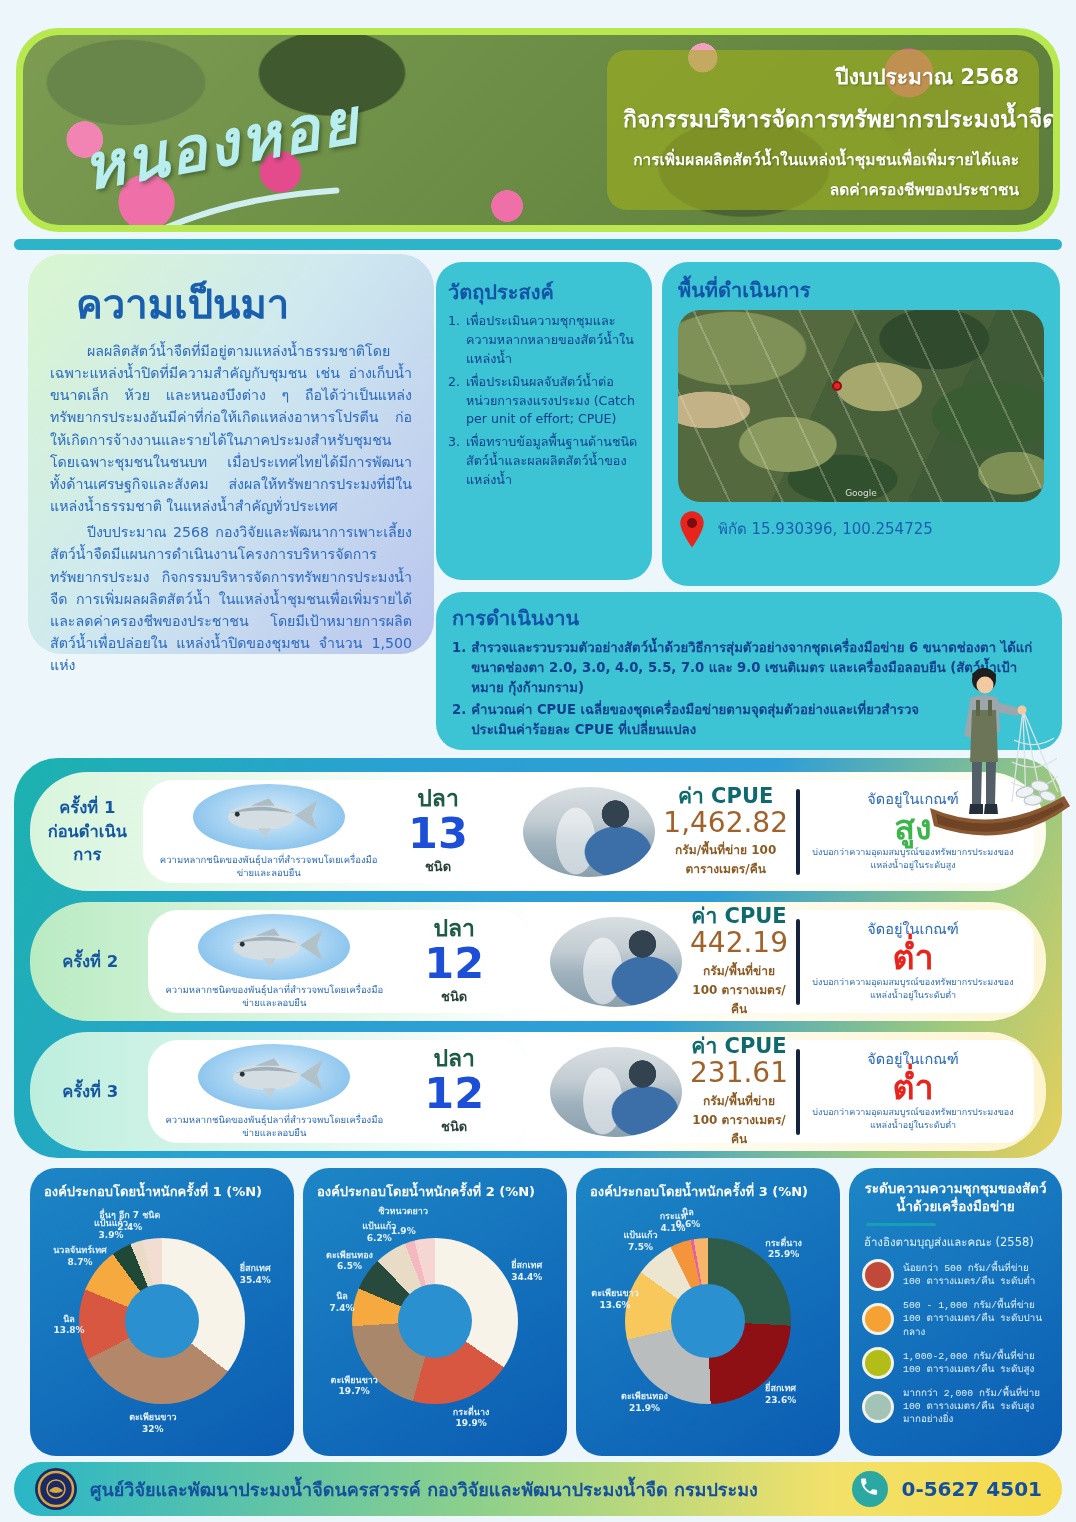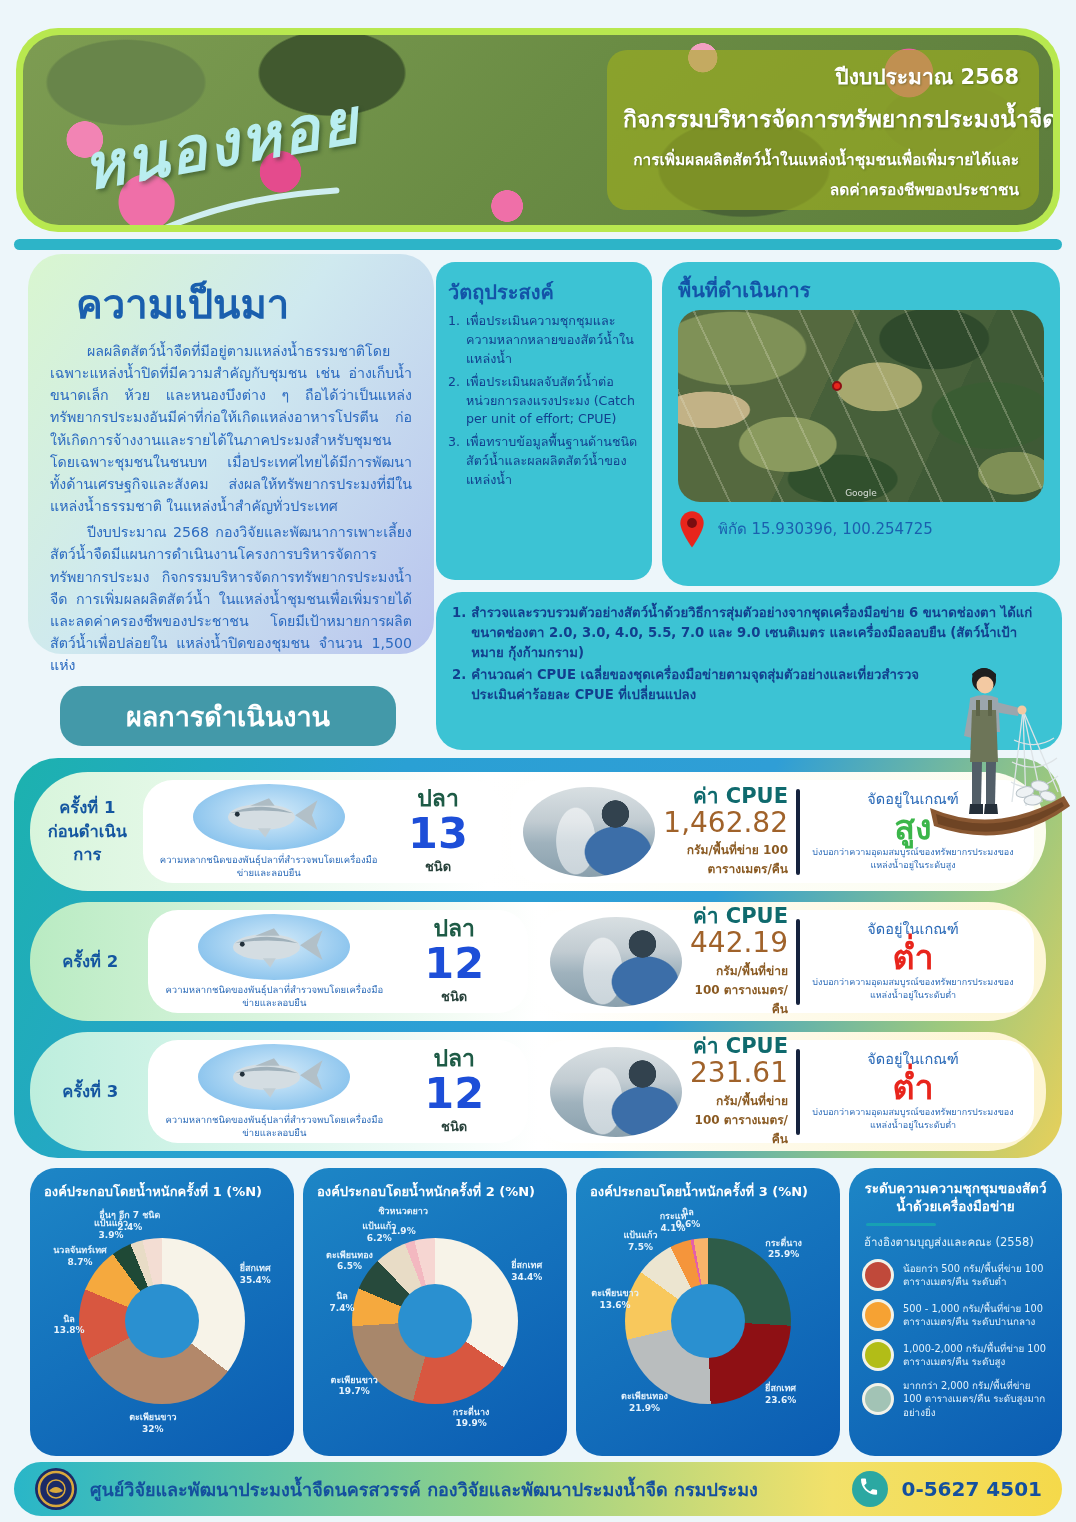--- a/index.html
+++ b/index.html
@@ -42,21 +42,21 @@
 
   
   .bg-card{position:absolute;left:28px;top:254px;width:406px;height:400px;border-radius:34px;
     background:linear-gradient(125deg,#d9f6cf 0%,#cfe9ef 45%,#b9c4ee 100%);
     padding:16px 22px 12px;}
   .bg-title{font-size:40px;font-weight:bold;color:#1a5fae;margin:2px 0 4px 26px;}
   .bg-card p{margin:4px 0 0;font-size:14.2px;line-height:1.56;color:#2b6ac0;
     text-align:justify;text-indent:2.6em;}
 
   .teal-card{position:absolute;background:#3cc3d4;border-radius:26px;}
-  .obj-card{left:436px;top:262px;width:216px;height:318px;padding:12px 12px;border-radius:19px;}
+  .obj-card{left:436px;top:262px;width:216px;height:318px;padding:12px 12px;}
   .area-card{left:662px;top:262px;width:398px;height:324px;padding:10px 16px;}
   .impl-card{left:436px;top:592px;width:626px;height:158px;padding:8px 16px;}
   .tc-title{font-size:20px;font-weight:bold;color:#1353a8;margin:2px 0 4px;}
   .obj-item{display:flex;gap:4px;font-size:12.6px;line-height:1.5;color:#123f8e;margin-top:4px;}
   .obj-no{flex:0 0 14px;}
   .impl-item{display:flex;gap:5px;font-size:13.2px;font-weight:bold;line-height:1.5;color:#123f8e;margin-top:3px;}
   .impl-item .t2{width:78%;}
 
   .map{position:relative;width:100%;height:192px;border-radius:22px;margin-top:4px;overflow:hidden;
     background-color:#4e6138;
@@ -103,21 +103,21 @@
   .species-col{flex:1;text-align:center;}
   .sp-label{font-size:23px;font-weight:bold;color:#1e5b46;line-height:1.05;}
   .sp-count{font-size:43px;font-weight:bold;color:#1d4ed8;line-height:1.05;}
   .sp-unit{font-size:13px;font-weight:bold;color:#27413a;}
   .photo-ellipse{width:132px;height:90px;border-radius:50%;flex:0 0 auto;
     background:
       radial-gradient(circle 14px at 70% 30%, #32424e 0 96%, transparent),
       radial-gradient(ellipse 34px 26px at 72% 72%, #3c6ea8 0 96%, transparent),
       radial-gradient(ellipse 20px 34px at 40% 60%, rgba(255,255,255,.55) 0 96%, transparent),
       linear-gradient(180deg,#d8dfe2 0%,#c2ccd2 38%,#9fb2bd 62%,#8aa0ad 100%);}
-  .cpue-col{flex:1;text-align:right;}
+  .cpue-col{flex:1;text-align:center;}
   .cpue-label{font-size:21px;font-weight:bold;color:#0f6a6e;line-height:1.1;}
   .cpue-value{font-size:28px;font-weight:normal;color:#a0622a;line-height:1.08;}
   .cpue-unit{font-size:12px;font-weight:bold;color:#8a5a22;margin-top:2px;}
   .r-divider{width:4px;height:86px;background:#16233e;border-radius:2px;flex:0 0 auto;}
   .crit-col{width:214px;text-align:center;padding-right:4px;}
   .crit-label{font-size:14.5px;color:#2a6ab8;line-height:1.1;}
   .crit-value{font-size:34px;font-weight:bold;line-height:1.12;}
   .crit-cap{font-size:9px;color:#2a6ab8;line-height:1.35;}
 
   
@@ -129,21 +129,21 @@
   .donut{position:absolute;left:40px;top:36px;width:166px;height:166px;border-radius:50%;}
   .hole{position:absolute;left:50%;top:50%;width:74px;height:74px;border-radius:50%;
     transform:translate(-50%,-50%);background:#2a90d0;}
   .p-label{position:absolute;transform:translate(-50%,-50%);display:flex;flex-direction:column;
     text-align:center;font-size:9px;font-weight:bold;line-height:1.3;color:#e6f3fd;white-space:nowrap;}
 
   .legend-panel{flex:1;padding:12px 13px;}
   .legend-title{font-size:13.5px;font-weight:bold;color:#fff;text-align:center;line-height:1.3;}
   .legend-divider{width:70px;height:3px;background:#17a0b4;border-radius:2px;margin:8px auto 7px 4px;}
   .legend-ref{font-size:11.5px;color:#dff0fb;margin:0 0 8px 2px;}
-  .legend-item{display:flex;align-items:center;gap:9px;margin-bottom:8px;}
+  .legend-item{display:flex;align-items:center;gap:9px;margin-bottom:8px;font-family:Liberation Mono, monospace;}
   .legend-dot{width:32px;height:32px;border-radius:50%;border:3px solid #f2f2e8;flex:0 0 auto;}
   .legend-text{font-size:9.8px;color:#e2f2fc;line-height:1.35;}
 
   
   .footer{position:absolute;left:14px;top:1462px;width:1048px;height:54px;border-radius:28px;
     background:linear-gradient(90deg,#29b6c8 0%,#8fd08a 45%,#f2e16a 78%,#f5d94a 100%);
     display:flex;align-items:center;padding:0 20px;gap:12px;}
   .footer-org{flex:1;font-size:18px;font-weight:bold;color:#14509e;}
   .footer-phone{font-size:20px;font-weight:bold;color:#14509e;}
 
@@ -217,31 +217,31 @@
         <path d="M12 1C6.5 1 2 5.5 2 11c0 7.5 10 21 10 21s10-13.5 10-21C22 5.5 17.5 1 12 1z" fill="#e8251c"></path>
         <circle cx="12" cy="11" r="4.2" fill="#7a0d10"></circle>
       </svg>
       <div class="loc-lines">
         <div class="txt">พิกัด 15.930396, 100.254725</div>
       </div>
     </div>
   </div>
 
   <div class="teal-card impl-card">
+    <div class="tc-title txt">การดำเนินงาน</div>
     <div class="impl-item">
       <span>1.</span>
       <span class="txt">สำรวจและรวบรวมตัวอย่างสัตว์น้ำด้วยวิธีการสุ่มตัวอย่างจากชุดเครื่องมือข่าย 6 ขนาดช่องตา ได้แก่ ขนาดช่องตา 2.0, 3.0, 4.0, 5.5, 7.0 และ 9.0 เซนติเมตร และเครื่องมือลอบยืน (สัตว์น้ำเป้าหมาย กุ้งก้ามกราม)</span>
     </div>
     <div class="impl-item">
       <span>2.</span>
       <span class="txt t2">คำนวณค่า CPUE เฉลี่ยของชุดเครื่องมือข่ายตามจุดสุ่มตัวอย่างและเที่ยวสำรวจ ประเมินค่าร้อยละ CPUE ที่เปลี่ยนแปลง</span>
     </div>
   </div>
 
-  <div class="results-btn txt">ผลการดำเนินงาน</div>
 
   <svg class="fisherman" viewBox="0 0 146 214">
     <g stroke="#dde3e6" stroke-width="1.3" fill="none">
       <path d="M97 60 L86 152"></path>
         <path d="M97 60 L100 156"></path>
         <path d="M97 60 L116 152"></path>
         <path d="M97 60 L132 142"></path>
       <path d="M88 90 Q110 100 128 88"></path>
         <path d="M86 112 Q110 124 131 108"></path>
         <path d="M85 132 Q110 146 132 126"></path>

